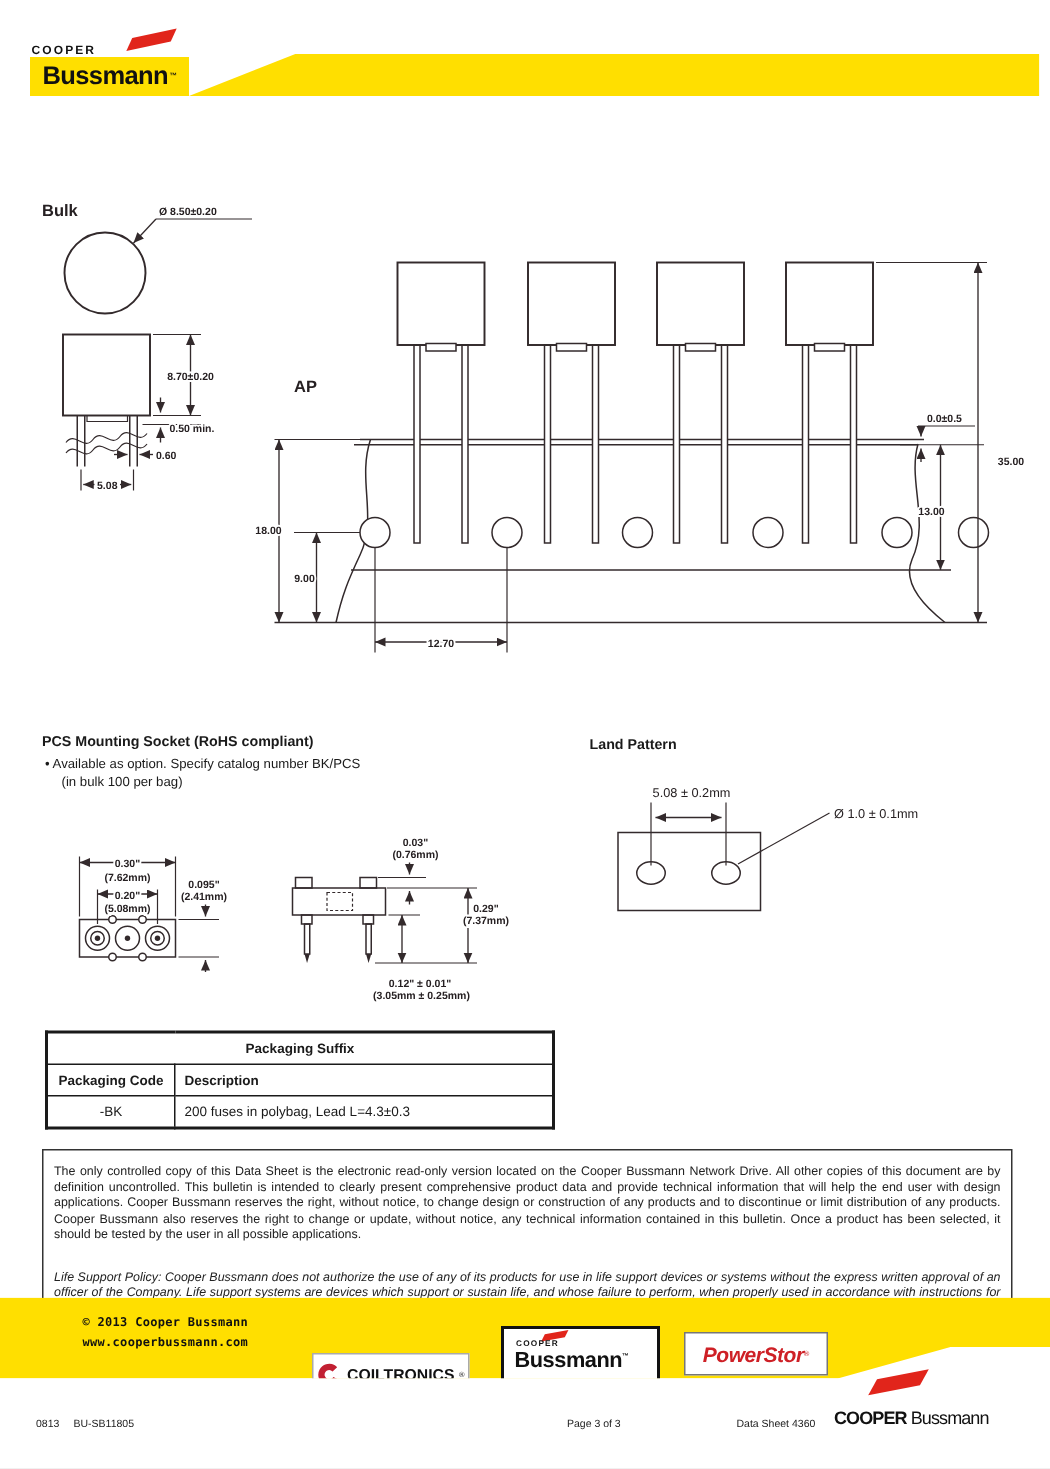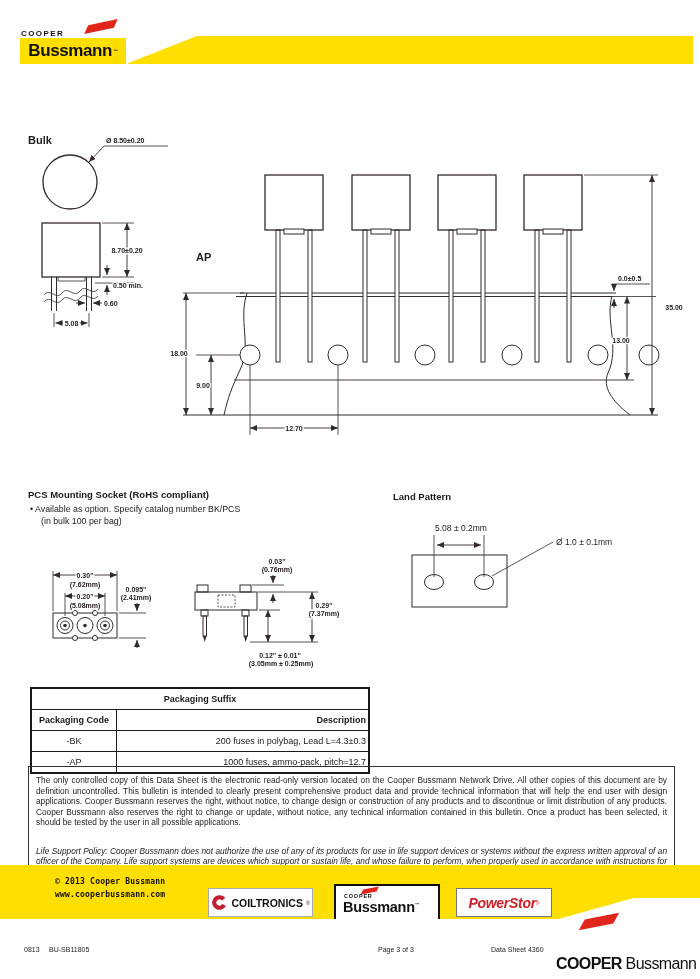--- a/index.html
+++ b/index.html
@@ -30,50 +30,50 @@
   svg .lbl9{font-size:8.5px;font-weight:400;paint-order:stroke;stroke:#fff;stroke-width:3px;}
   svg .h{font-size:11px;font-weight:700;}
   
   .h2{position:absolute;font-size:9.5px;font-weight:700;}
   .bullet1{position:absolute;left:30px;top:504px;font-size:8.8px;}
   .bullet2{position:absolute;left:41px;top:516px;font-size:8.8px;}
   
   .pkg-table{position:absolute;left:30px;top:687px;width:340px;border-collapse:collapse;
              font-size:9px;border:2px solid #1a1a1a;}
   .pkg-table th,.pkg-table td{border:1px solid #1a1a1a;height:12px;padding:4px 2px;text-align:center;margin-left:30px;}
-  .pkg-table .left{text-align:right;padding-left:6px;}
+  .pkg-table .left{text-align:left;padding-left:6px;}
   .pkg-table th{font-weight:700;}
   
   .legal{position:absolute;left:28px;top:766px;width:631px;border:1px solid #333;
          padding:8px 7px;font-size:8.3px;line-height:10.5px;text-align:justify;color:#222;}
   .legal p{margin:0;}
   .legal p + p{margin-top:18px;font-style:italic;}
   
   .ybar{position:absolute;left:0;top:865px;width:700px;height:54px;background:#FFDF00;
         clip-path:polygon(0 0,100% 0,100% 61%,88.5% 61%,78% 100%,0 100%);padding-left:16px;}
   .copyright{position:absolute;left:55px;top:10px;font-family:"DejaVu Sans Mono",monospace;
              font-weight:700;font-size:8px;line-height:13px;letter-spacing:0.2px;color:#111;}
   .logo-box{position:absolute;background:#fff;display:flex;align-items:center;justify-content:center;}
-  .coil{left:208px;top:23px;width:103px;height:27px;border:1px solid #aaa;gap:3px;}
+  .coil{left:208px;top:37px;width:103px;height:27px;border:1px solid #aaa;gap:3px;}
   .coil-txt{font-size:10.5px;font-weight:800;color:#111;}
   .coil sup{font-size:5px;}
   .bussbox2{left:334px;top:19px;width:102px;height:34px;border:2px solid #111;}
   .mini-swoosh{position:absolute;left:27px;top:2px;width:14px;height:4.5px;background:#E1251B;
                transform:skewX(-35deg) rotate(-12deg);}
   .mini-cooper{position:absolute;left:8px;top:7px;font-size:5.5px;font-weight:900;letter-spacing:0.8px;color:#111;}
   .mini-buss{position:absolute;left:7px;top:13px;font-size:14.5px;font-weight:900;letter-spacing:-0.3px;color:#111;}
   .mini-buss sup{font-size:4.5px;}
   .pstor{left:456px;top:23px;width:94px;height:27px;border:1px solid #777;}
   .pstor-txt{font-size:14px;font-weight:900;font-style:italic;color:#CE2026;letter-spacing:-0.3px;}
   .pstor sup{font-size:5px;color:#CE2026;}
   
   .swoosh2{position:absolute;left:584px;top:916px;width:30px;height:11px;background:#E1251B;
            transform:skewX(-38deg) rotate(-13deg);z-index:5;}
   .pf{position:absolute;font-size:7px;color:#222;}
-  .cblogo{position:absolute;left:556px;top:938px;font-size:16px;letter-spacing:-0.6px;color:#111;white-space:nowrap;margin-top:17px;}
+  .cblogo{position:absolute;left:556px;top:938px;font-size:12px;letter-spacing:-0.6px;color:#111;white-space:nowrap;}
   .cblogo .b1{font-weight:900;}
   .cblogo .b2{font-weight:400;}
 </style>
 </head>
 <body>
 
 <div class="page">
 
   <div class="swoosh"></div>
   <div class="cooper-txt">COOPER</div>
@@ -288,24 +288,20 @@
           <th colspan="2">Packaging Suffix</th>
         </tr>
     <tr>
       <th style="width:80px">Packaging Code</th>
       <th class="left">Description</th>
     </tr>
     <tr>
       <td>-BK</td>
       <td class="left">200 fuses in polybag, Lead L=4.3±0.3</td>
     </tr>
-    <tr>
-      <td>-AP</td>
-      <td class="left">1000 fuses, ammo-pack, pitch=12.7</td>
-    </tr>
   </tbody>
     </table>
 
   <div class="legal">
     <p>The only controlled copy of this Data Sheet is the electronic read-only version located on the Cooper Bussmann Network Drive. All other copies of this document are by definition uncontrolled. This bulletin is intended to clearly present comprehensive product data and provide technical information that will help the end user with design applications. Cooper Bussmann reserves the right, without notice, to change design or construction of any products and to discontinue or limit distribution of any products. Cooper Bussmann also reserves the right to change or update, without notice, any technical information contained in this bulletin. Once a product has been selected, it should be tested by the user in all possible applications.</p>
     <p>Life Support Policy: Cooper Bussmann does not authorize the use of any of its products for use in life support devices or systems without the express written approval of an officer of the Company. Life support systems are devices which support or sustain life, and whose failure to perform, when properly used in accordance with instructions for use provided in the labeling, can be reasonably expected to result in significant injury to the user.</p>
   </div>
 
   <div class="ybar">
     <div class="copyright">

